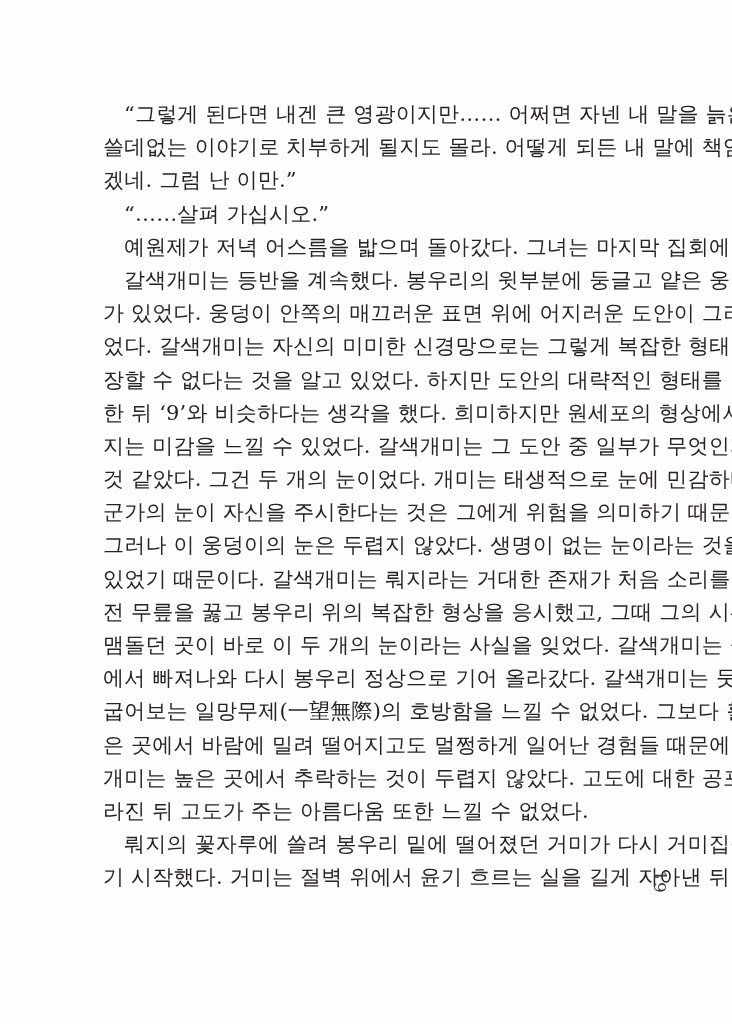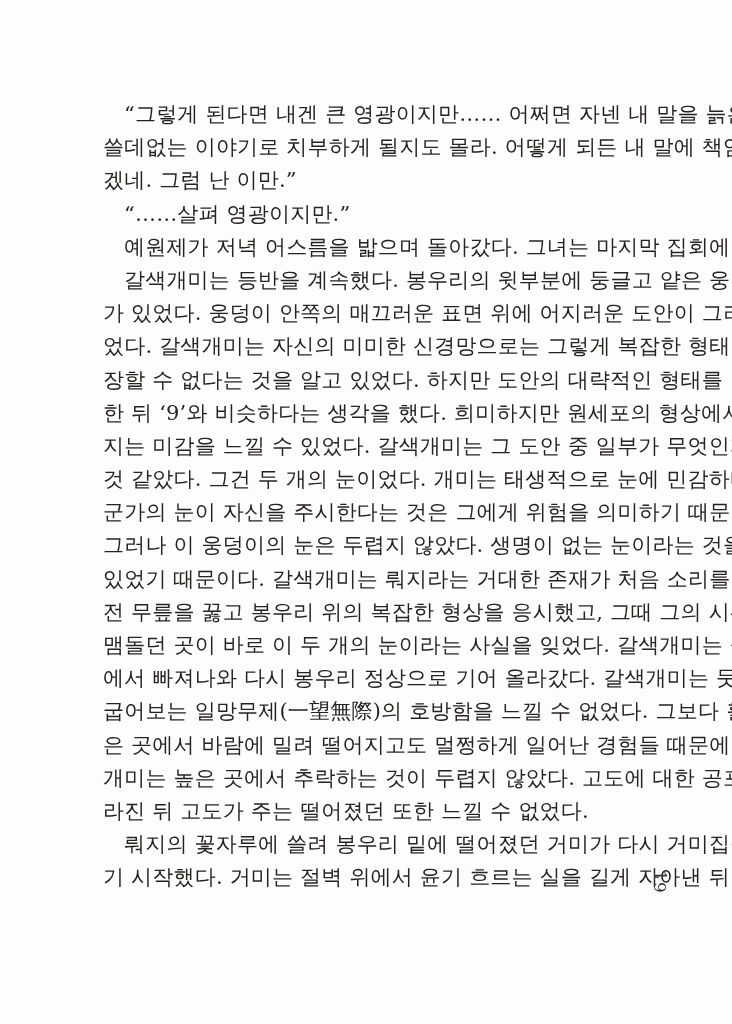--- a/index.html
+++ b/index.html
@@ -53,36 +53,36 @@
 </style>
 </head>
 <body>
 
 <div class="page">
   <div class="body-text">
 
   <div class="line indent">“그렇게 된다면 내겐 큰 영광이지만…… 어쩌면 자넨 내 말을 늙은이의</div>
       <div class="line">쓸데없는 이야기로 치부하게 될지도 몰라. 어떻게 되든 내 말에 책임은 지</div>
       <div class="line p-end">겠네. 그럼 난 이만.”</div>
-      <div class="line indent p-end">“……살펴 영광이지만.”</div>
+      <div class="line indent p-end">“……살펴 가십시오.”</div>
       <div class="line indent">예원제가 저녁 어스름을 밟으며 돌아갔다. 그녀는 마지막 집회에 가는</div>
       <div class="line indent">갈색개미는 등반을 계속했다. 봉우리의 윗부분에 둥글고 얕은 웅덩이</div>
       <div class="line">가 있었다. 웅덩이 안쪽의 매끄러운 표면 위에 어지러운 도안이 그려져 있</div>
       <div class="line">었다. 갈색개미는 자신의 미미한 신경망으로는 그렇게 복잡한 형태를 저</div>
       <div class="line">장할 수 없다는 것을 알고 있었다. 하지만 도안의 대략적인 형태를 탐색</div>
       <div class="line">한 뒤 ‘9’와 비슷하다는 생각을 했다. 희미하지만 원세포의 형상에서 느껴</div>
       <div class="line">지는 미감을 느낄 수 있었다. 갈색개미는 그 도안 중 일부가 무엇인지 알</div>
       <div class="line">것 같았다. 그건 두 개의 눈이었다. 개미는 태생적으로 눈에 민감하다. 누</div>
       <div class="line">군가의 눈이 자신을 주시한다는 것은 그에게 위험을 의미하기 때문이다.</div>
       <div class="line">그러나 이 웅덩이의 눈은 두렵지 않았다. 생명이 없는 눈이라는 것을 알고</div>
       <div class="line">있었기 때문이다. 갈색개미는 뤄지라는 거대한 존재가 처음 소리를 내기</div>
       <div class="line">전 무릎을 꿇고 봉우리 위의 복잡한 형상을 응시했고, 그때 그의 시선이</div>
       <div class="line">맴돌던 곳이 바로 이 두 개의 눈이라는 사실을 잊었다. 갈색개미는 웅덩이</div>
       <div class="line">에서 빠져나와 다시 봉우리 정상으로 기어 올라갔다. 갈색개미는 뭇 산을</div>
       <div class="line">굽어보는 일망무제(一望無際)의 호방함을 느낄 수 없었다. 그보다 훨씬 높</div>
       <div class="line">은 곳에서 바람에 밀려 떨어지고도 멀쩡하게 일어난 경험들 때문에 갈색</div>
       <div class="line">개미는 높은 곳에서 추락하는 것이 두렵지 않았다. 고도에 대한 공포가 사</div>
-      <div class="line p-end">라진 뒤 고도가 주는 떨어졌던 또한 느낄 수 없었다.</div>
+      <div class="line p-end">라진 뒤 고도가 주는 아름다움 또한 느낄 수 없었다.</div>
       <div class="line indent">뤄지의 꽃자루에 쓸려 봉우리 밑에 떨어졌던 거미가 다시 거미집을 치</div>
       <div class="line p-end">기 시작했다. 거미는 절벽 위에서 윤기 흐르는 실을 길게 자아낸 뒤 시계</div>
     </div>
   <div class="folio">19</div>
 </div>
 
 </body></html>

